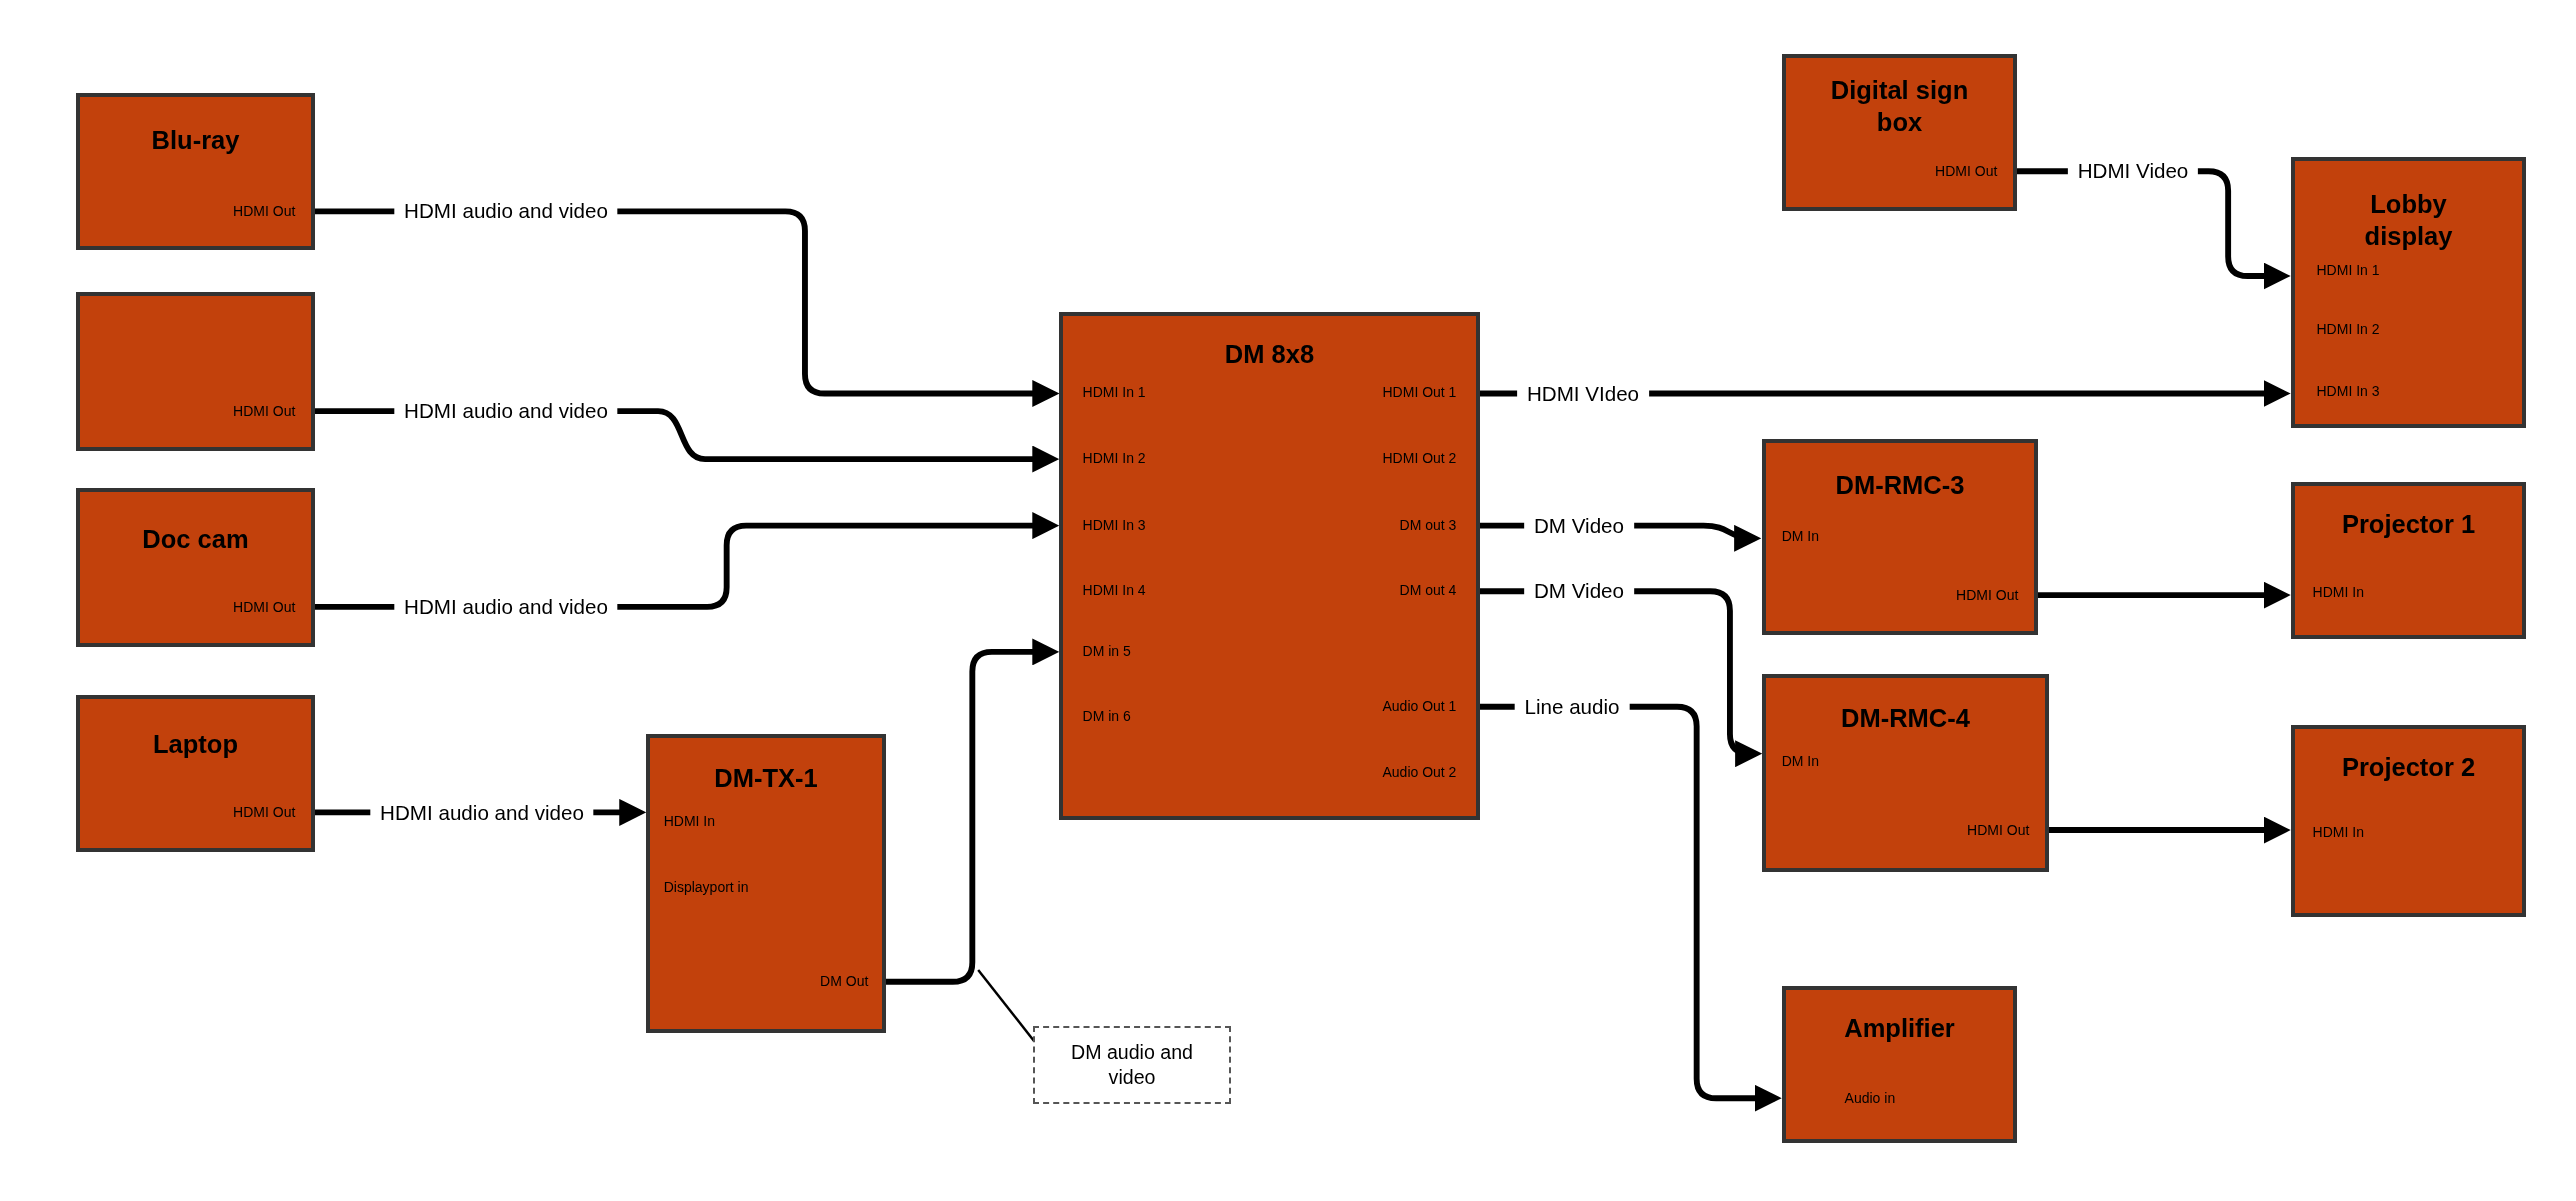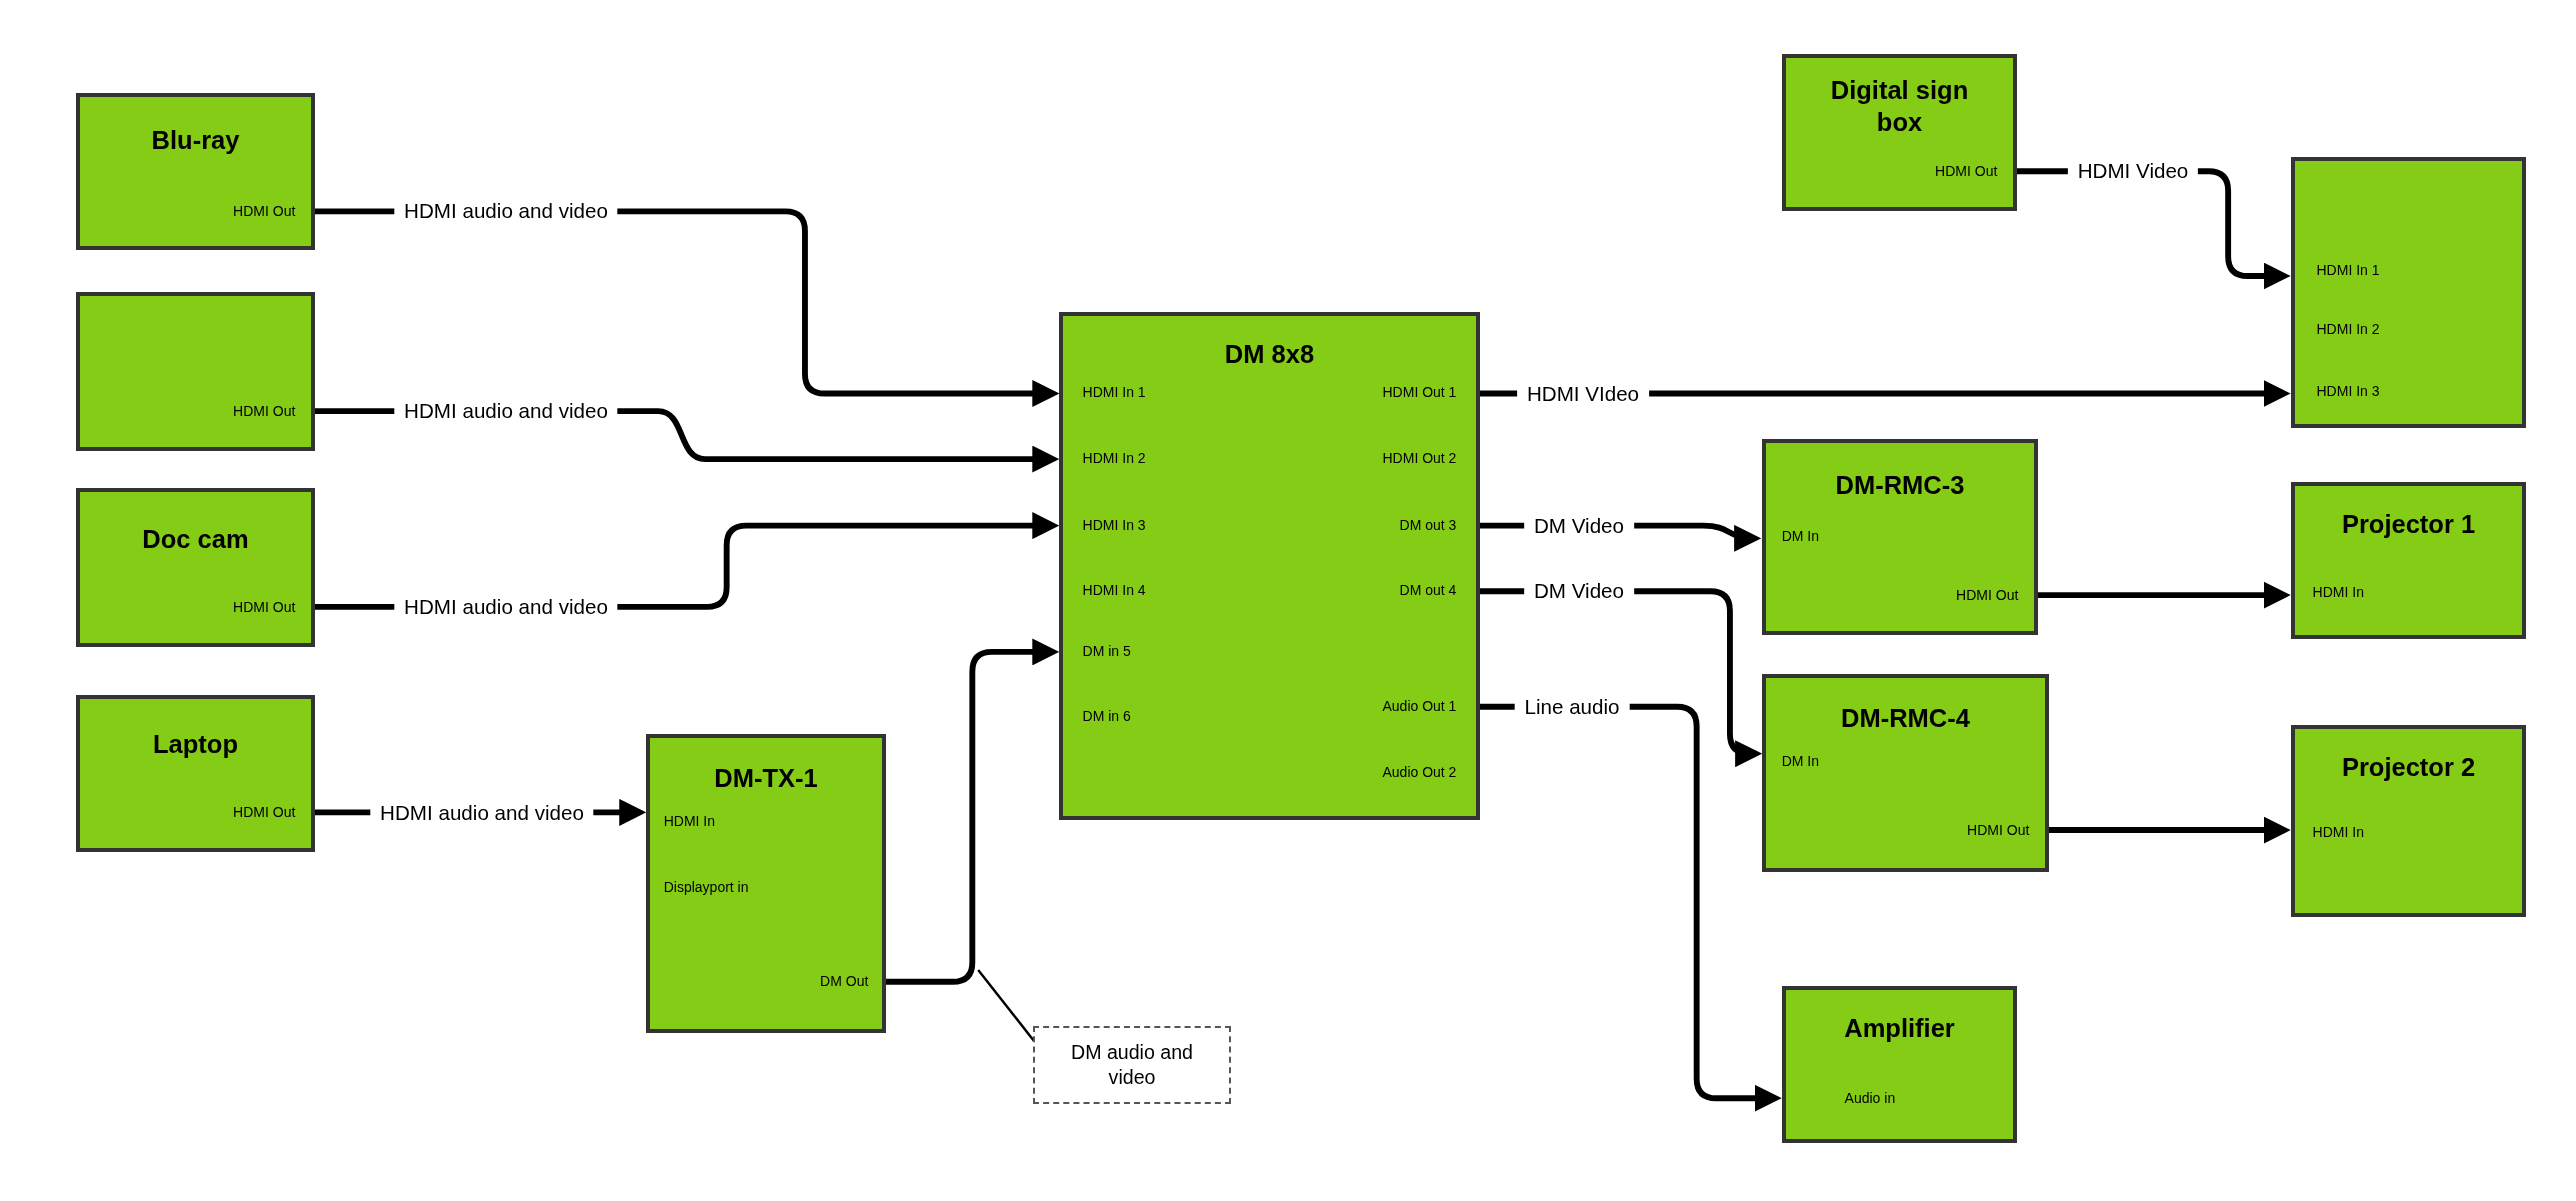--- a/index.html
+++ b/index.html
@@ -18,21 +18,21 @@
   }
   .wires {
     position: absolute;
     left: 0; top: 0;
     z-index: 1;
   }
   .node {
     position: absolute;
     box-sizing: border-box;
     border: 4.9px solid #333333;
-    background: #84cc16;
+    background: #c2410c;
     z-index: 2;
   }
   .node-title {
     position: absolute;
     left: 0; right: 0;
     text-align: center;
     font-weight: bold;
     font-size: 25.5px;
     line-height: 32px;
     padding: 0 37px;
@@ -139,20 +139,21 @@
     <div class="port right" style="right:19.6px; top:390px;">Audio Out 1</div>
     <div class="port right" style="right:19.6px; top:456px;">Audio Out 2</div>
   </div>
 
   <div class="node" style="left:1782px; top:54px; width:235px; height:157px;">
     <div class="node-title" style="top:15.7px;">Digital sign box</div>
     <div class="port right" style="right:15.7px; top:113px;">HDMI Out</div>
   </div>
 
   <div class="node" style="left:2291px; top:157px; width:235px; height:271px;">
+    <div class="node-title narrow" style="top:27.4px;">Lobby display</div>
     <div class="port left" style="left:21.5px; top:109px;">HDMI In 1</div>
     <div class="port left" style="left:21.5px; top:168px;">HDMI In 2</div>
     <div class="port left" style="left:21.5px; top:230px;">HDMI In 3</div>
   </div>
 
   <div class="node" style="left:1762px; top:439px; width:276px; height:196px;">
     <div class="node-title" style="top:25.5px;">DM-RMC-3</div>
     <div class="port left" style="left:15.7px;  top:93px;">DM In</div>
     <div class="port right" style="right:15.7px; top:152px;">HDMI Out</div>
   </div>

